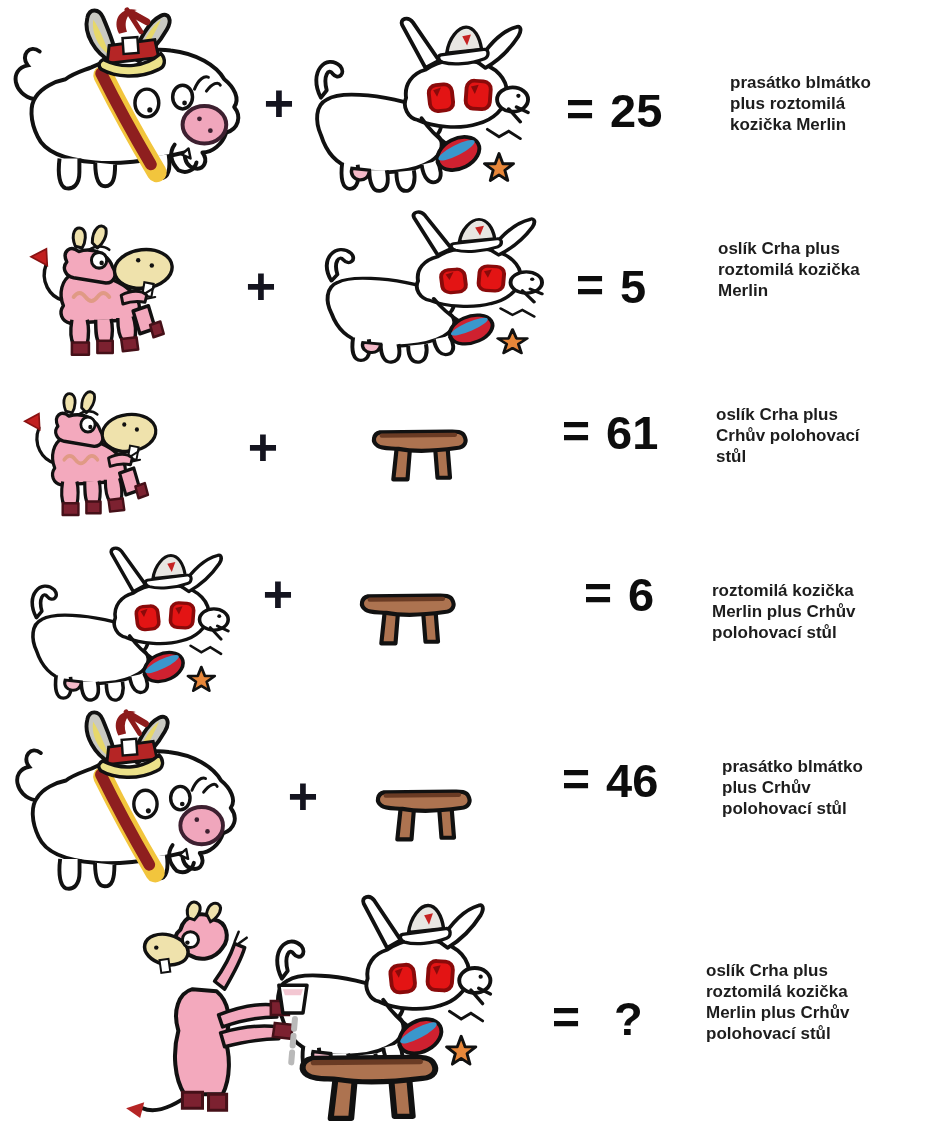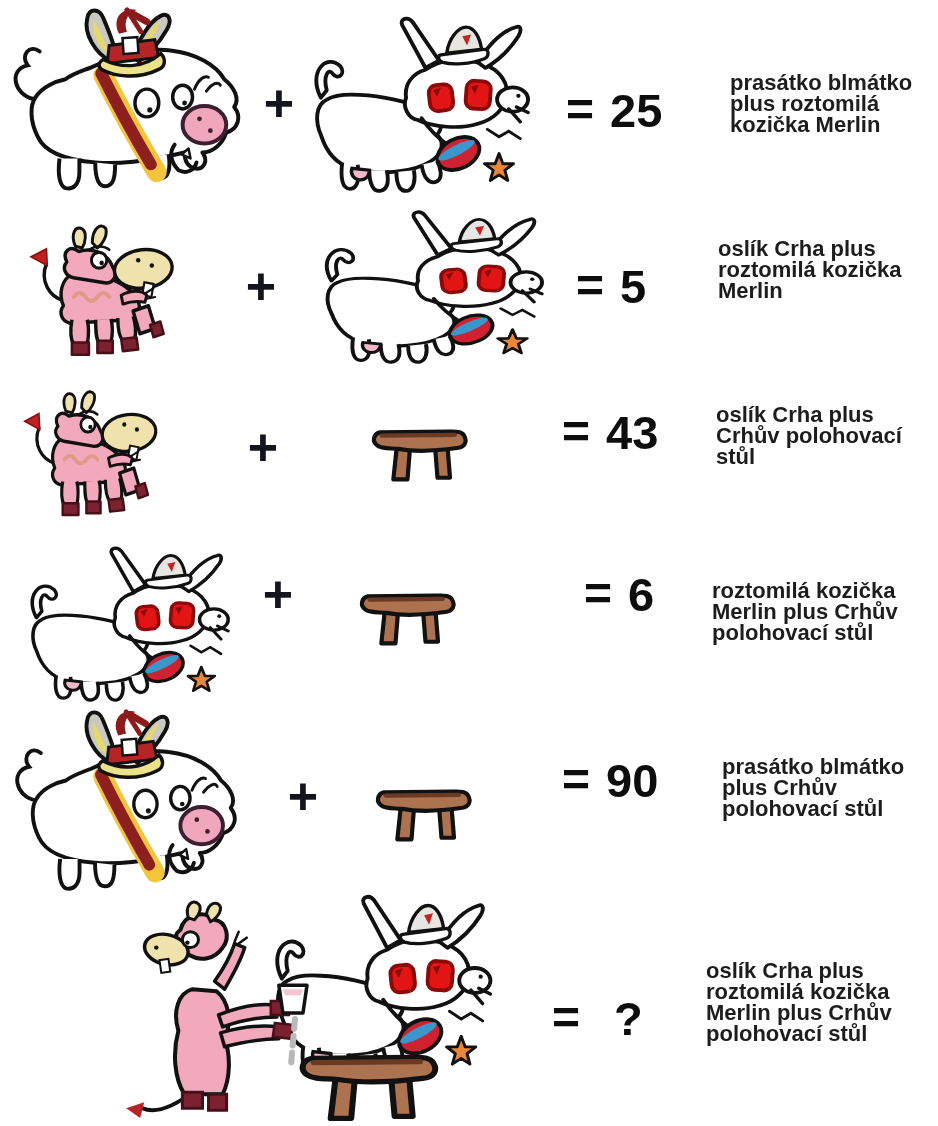--- a/index.html
+++ b/index.html
@@ -14,21 +14,21 @@
     font-size:52px; font-weight:bold; color:#14141f; line-height:1;
   }
   .eq {
     position:absolute; display:flex; align-items:center; gap:16px;
     color:#0d0d0d; font-weight:bold; line-height:1;
   }
   .eq .sign { font-size:48px; }
   .eq .val  { font-size:47px; }
   .eq.wide  { gap:34px; }
   .label {
-    position:absolute; width:200px; font-weight:bold; font-size:22px;
+    position:absolute; width:200px; font-weight:bold; font-size:17px;
     line-height:21px; color:#1d1d1d; white-space:pre-line;
   }
 </style>
 </head>
 <body>
 
 <div class="canvas">
 
   <svg width="0" height="0" style="position:absolute" aria-hidden="true">
     <defs>
@@ -206,21 +206,21 @@
   <div class="row">
     <svg class="sprite" style="left:20px;top:386px;width:158px;height:134px" viewBox="0 0 200 160" preserveAspectRatio="none">
         <use href="#sym-donkey"></use>
       </svg>
     <div class="plus" style="left:240px;top:421px">+</div>
     <svg class="sprite" style="left:370px;top:420px;width:100px;height:66px" viewBox="0 0 120 80" preserveAspectRatio="none">
         <use href="#sym-table"></use>
       </svg>
     <div class="eq" style="left:562px;top:408px">
       <span class="sign">=</span>
-      <span class="val">43</span>
+      <span class="val">61</span>
     </div>
     <div class="label" style="left:716px;top:404px">oslík Crha plus
 Crhův polohovací
 stůl</div>
   </div>
 
   <div class="row">
     <svg class="sprite" style="left:6px;top:544px;width:224px;height:164px" viewBox="0 0 250 200" preserveAspectRatio="none">
         <use href="#sym-goat"></use>
       </svg>
@@ -240,21 +240,21 @@
   <div class="row">
     <svg class="sprite" style="left:2px;top:706px;width:252px;height:196px" viewBox="0 0 260 200" preserveAspectRatio="none">
         <use href="#sym-pig"></use>
       </svg>
     <div class="plus" style="left:280px;top:770px">+</div>
     <svg class="sprite" style="left:374px;top:780px;width:100px;height:66px" viewBox="0 0 120 80" preserveAspectRatio="none">
         <use href="#sym-table"></use>
       </svg>
     <div class="eq" style="left:562px;top:756px">
       <span class="sign">=</span>
-      <span class="val">90</span>
+      <span class="val">46</span>
     </div>
     <div class="label" style="left:722px;top:756px">prasátko blmátko
 plus Crhův
 polohovací stůl</div>
   </div>
 
   <div class="row">
     <svg class="sprite" style="left:98px;top:898px;width:422px;height:228px" viewBox="0 0 420 230" preserveAspectRatio="none">
         <use href="#sym-scene"></use>
       </svg>

